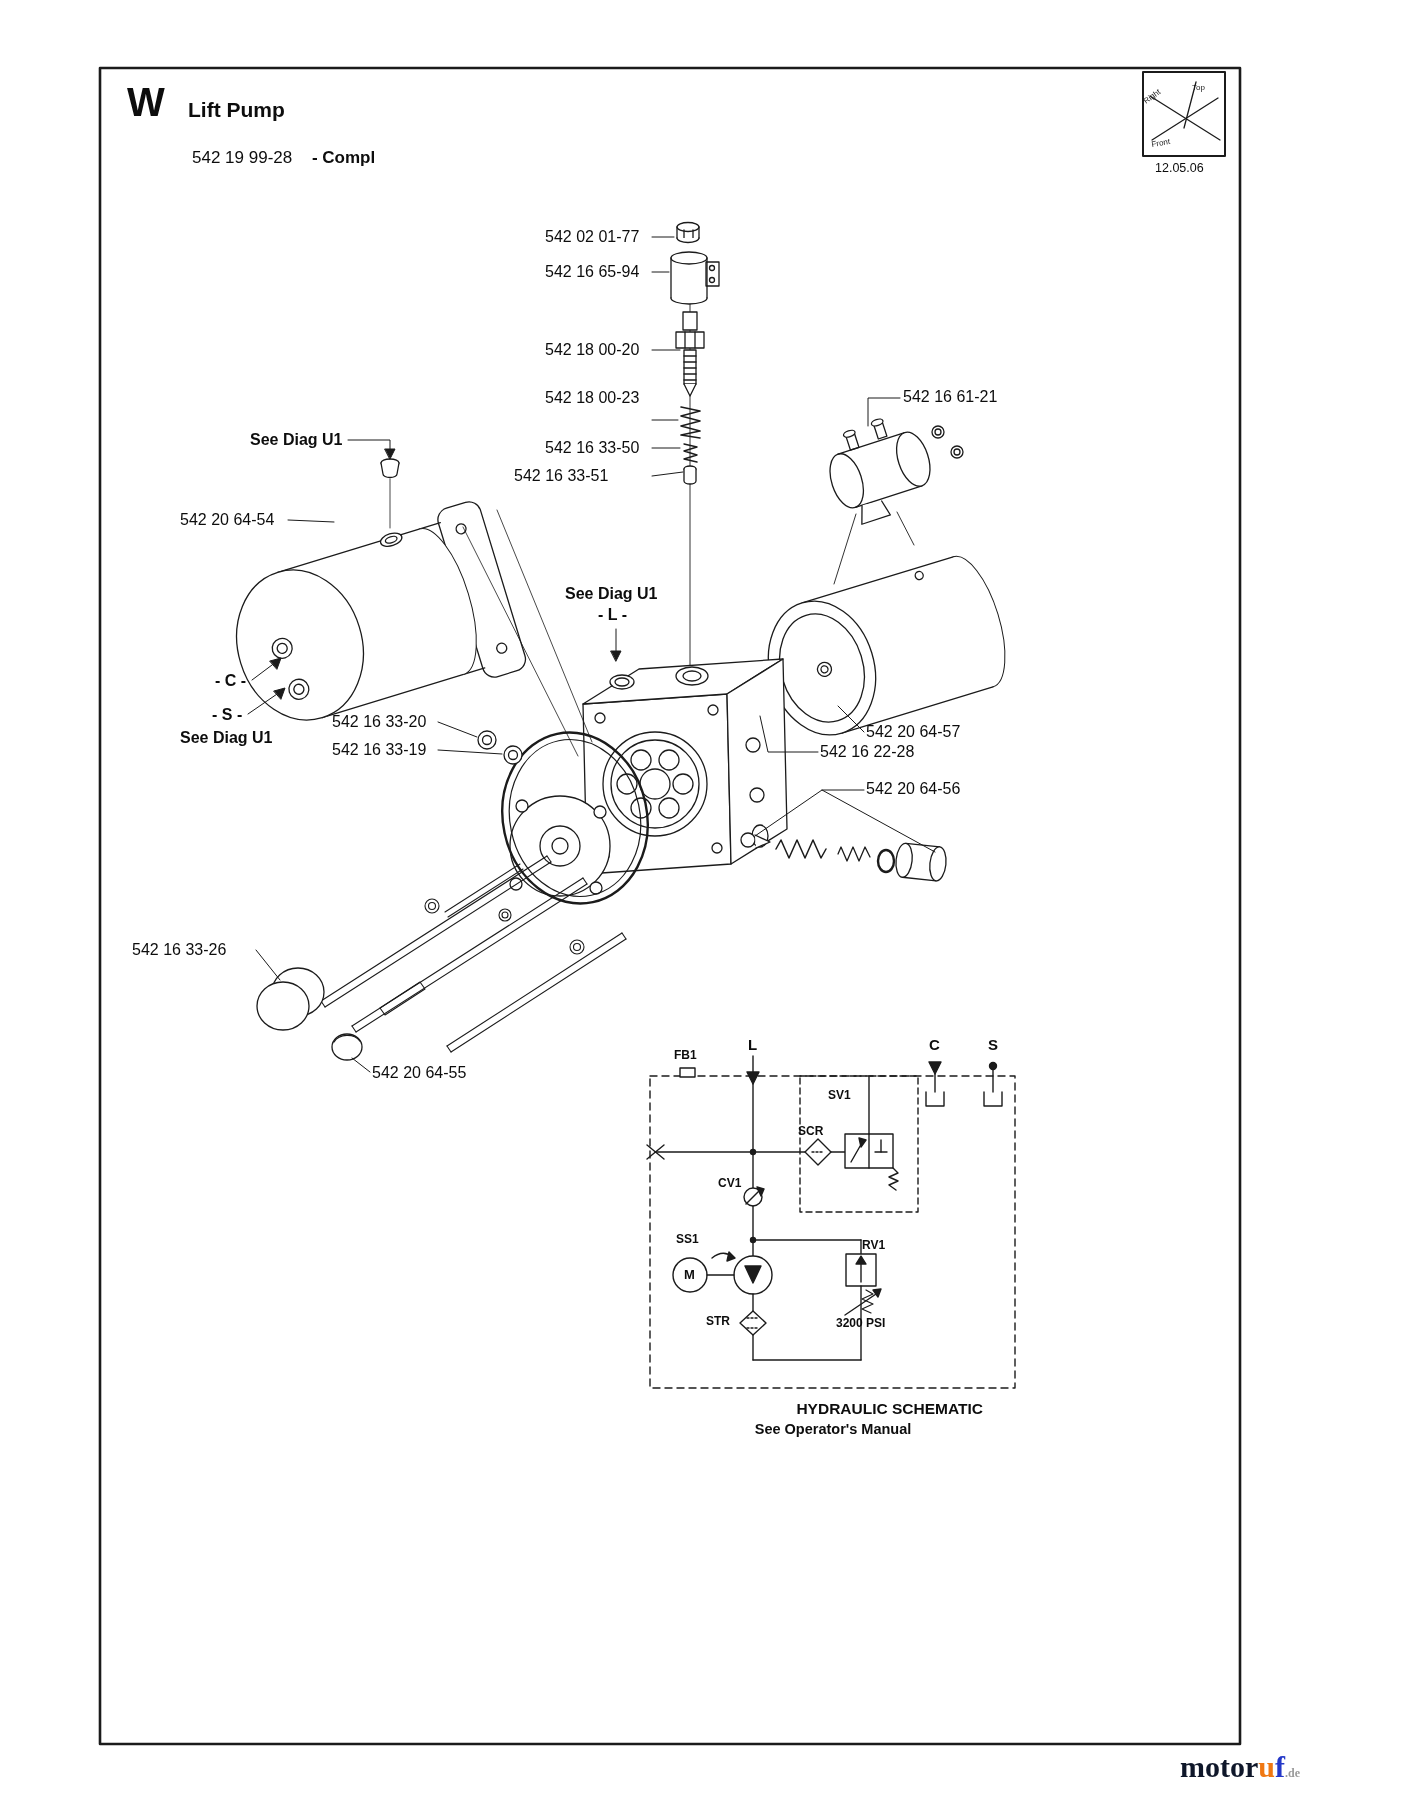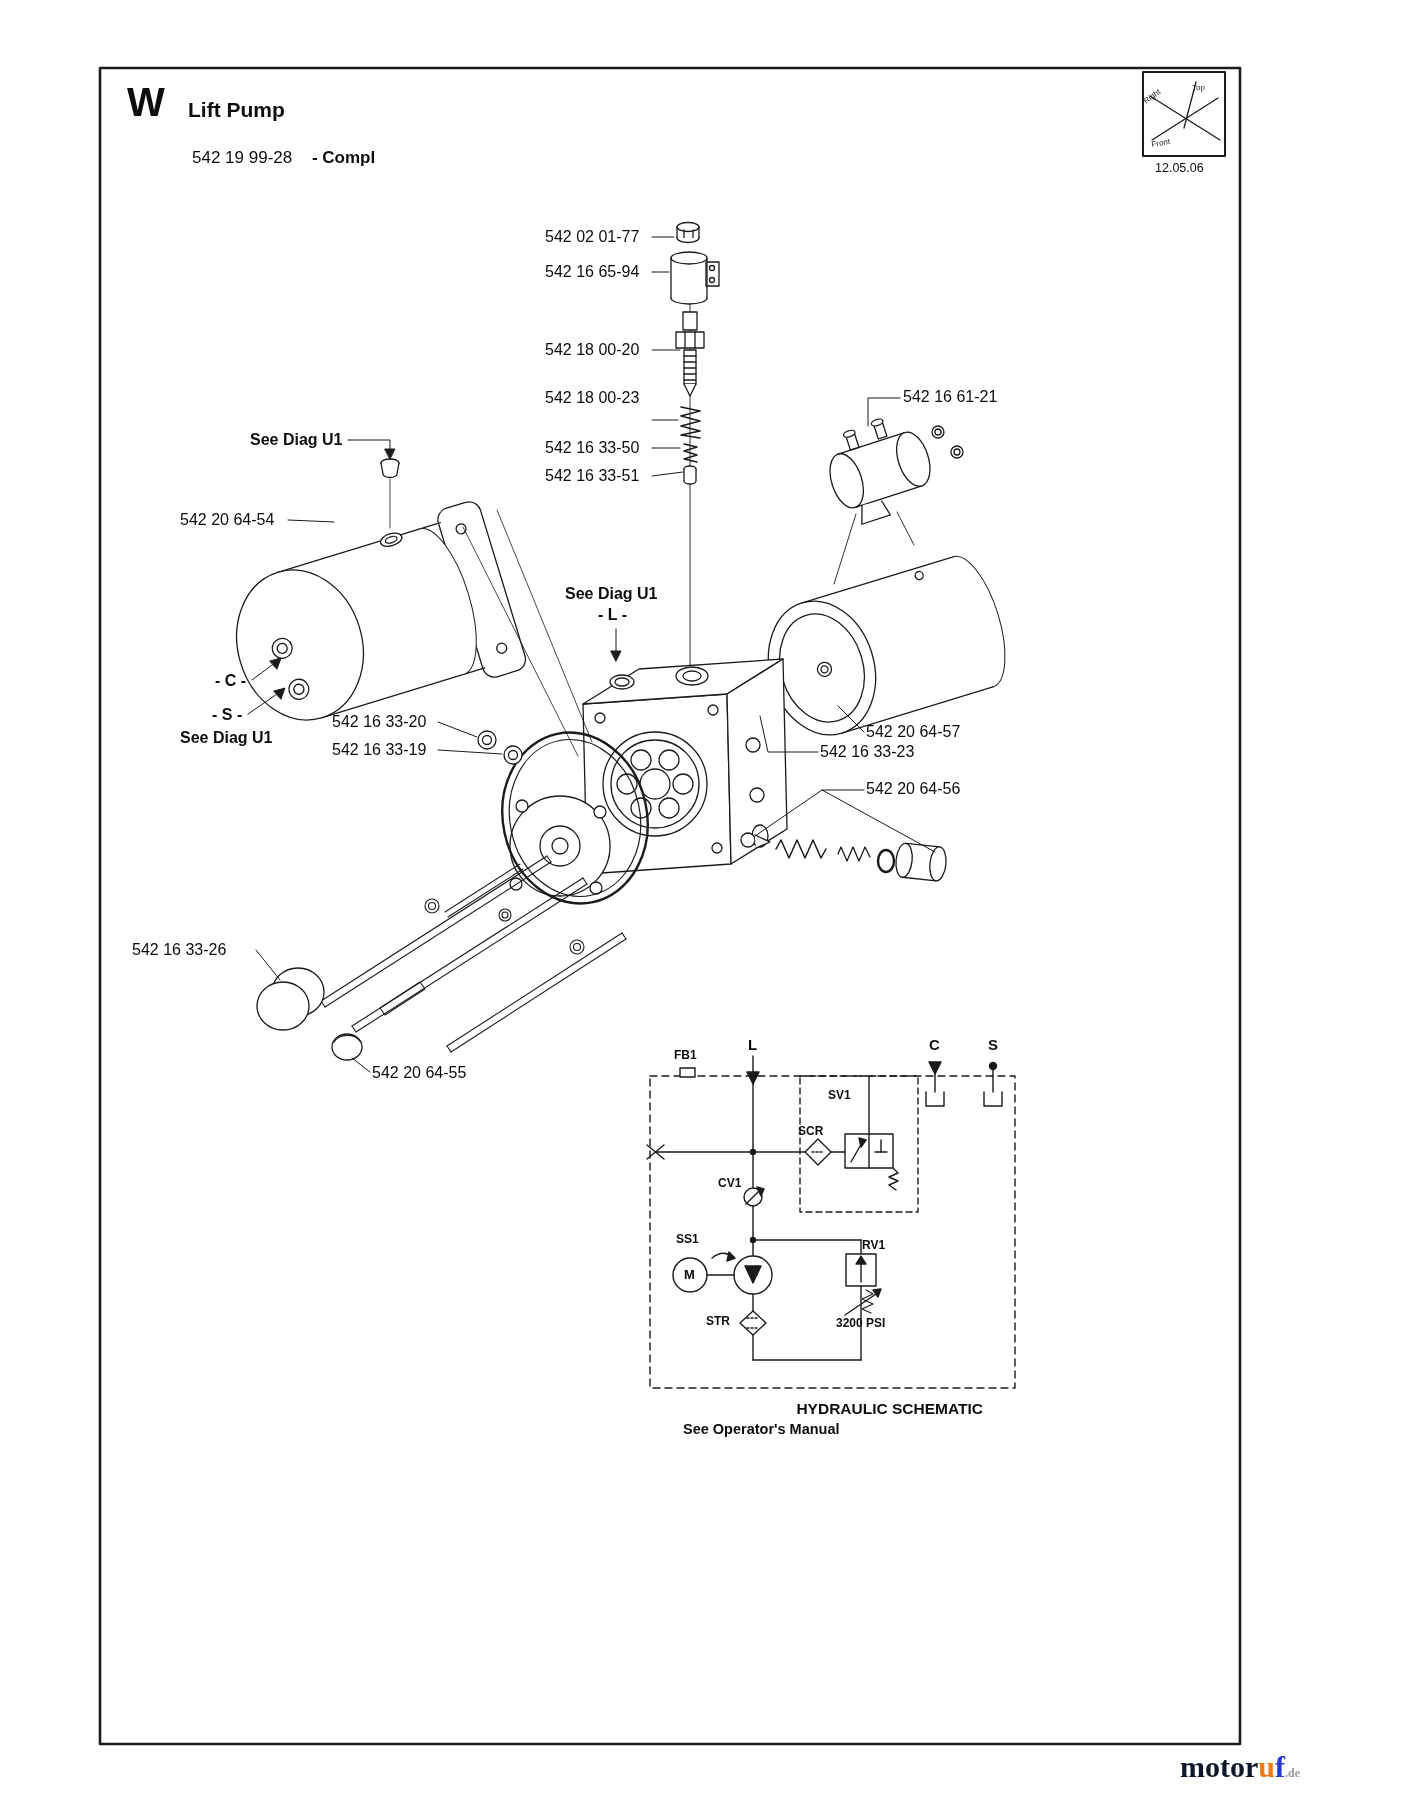--- a/index.html
+++ b/index.html
@@ -5,21 +5,21 @@
   html,body{margin:0;padding:0}
   body{width:1401px;height:1800px;background:#fff;font-family:"Liberation Sans",sans-serif;color:#0d0d0d;position:relative}
   #page{position:absolute;left:0;top:0;width:1401px;height:1800px;background:#fff;overflow:hidden}
   .draw{position:absolute;left:0;top:0}
   .hdr{position:absolute;white-space:nowrap}
   .lbl{position:absolute;font-size:16px;line-height:1.15;white-space:nowrap}
   .b{font-weight:bold}
   .sch{position:absolute;font-size:12px;font-weight:bold;white-space:nowrap}
   .sch.big{font-size:15px}
   .sch-title{position:absolute;width:300px;text-align:right;font-size:15.5px;font-weight:bold;white-space:nowrap}
-  .sch-sub{position:absolute;width:300px;font-size:14.5px;font-weight:bold;white-space:nowrap}
+  .sch-sub{position:absolute;width:300px;text-align:center;font-size:14.5px;font-weight:bold;white-space:nowrap}
   .wm{position:absolute;font-family:"Liberation Serif",serif;font-weight:bold;font-size:30px;white-space:nowrap}
 </style>
 </head>
 <body>
 
 <div id="page">
 
   <svg class="draw" width="1401" height="1800" viewBox="0 0 1401 1800">
     <g stroke="#1b1b1b" fill="none" stroke-width="1.3" stroke-linecap="round" stroke-linejoin="round">
 
@@ -351,32 +351,32 @@
     <span class="b" style="margin-left:15px">- Compl</span>
   </div>
   <div class="hdr" style="left:1155px;top:161px;font-size:12.5px">12.05.06</div>
 
   <div class="lbl" style="left:545px;top:228px">542 02 01-77</div>
   <div class="lbl" style="left:545px;top:263px">542 16 65-94</div>
   <div class="lbl" style="left:545px;top:341px">542 18 00-20</div>
   <div class="lbl" style="left:903px;top:388px">542 16 61-21</div>
   <div class="lbl" style="left:545px;top:389px">542 18 00-23</div>
   <div class="lbl" style="left:545px;top:439px">542 16 33-50</div>
-  <div class="lbl" style="left:545px;top:467px">542 16 33-51</div>
+  <div class="lbl" style="left:514px;top:467px">542 16 33-51</div>
   <div class="lbl b" style="left:250px;top:431px">See Diag U1</div>
   <div class="lbl" style="left:180px;top:511px">542 20 64-54</div>
   <div class="lbl b" style="left:565px;top:585px">See Diag U1</div>
   <div class="lbl b" style="left:598px;top:606px">- L -</div>
   <div class="lbl b" style="left:215px;top:672px">- C -</div>
   <div class="lbl b" style="left:212px;top:706px">- S -</div>
   <div class="lbl b" style="left:180px;top:729px">See Diag U1</div>
   <div class="lbl" style="left:332px;top:713px">542 16 33-20</div>
   <div class="lbl" style="left:332px;top:741px">542 16 33-19</div>
   <div class="lbl" style="left:866px;top:723px">542 20 64-57</div>
-  <div class="lbl" style="left:820px;top:743px">542 16 33-23</div>
+  <div class="lbl" style="left:820px;top:743px">542 16 22-28</div>
   <div class="lbl" style="left:866px;top:780px">542 20 64-56</div>
   <div class="lbl" style="left:132px;top:941px">542 16 33-26</div>
   <div class="lbl" style="left:372px;top:1064px">542 20 64-55</div>
 
   <div class="sch" style="left:674px;top:1048px">FB1</div>
   <div class="sch big" style="left:748px;top:1036px">L</div>
   <div class="sch big" style="left:929px;top:1036px">C</div>
   <div class="sch big" style="left:988px;top:1036px">S</div>
   <div class="sch" style="left:828px;top:1088px">SV1</div>
   <div class="sch" style="left:798px;top:1124px">SCR</div>

